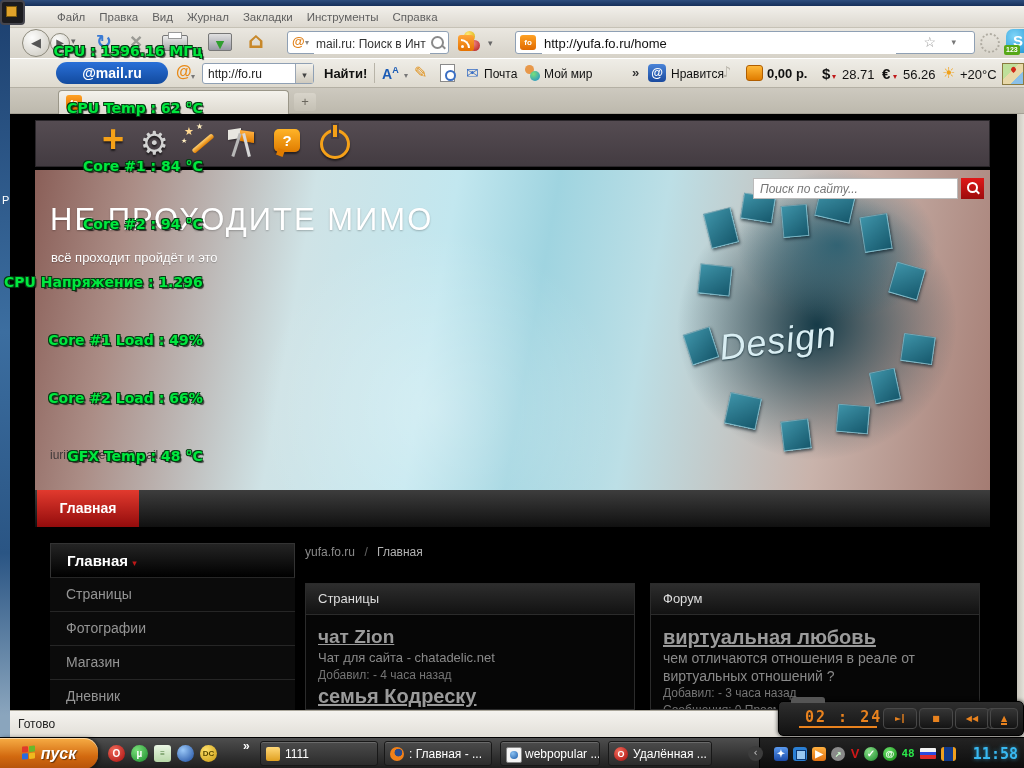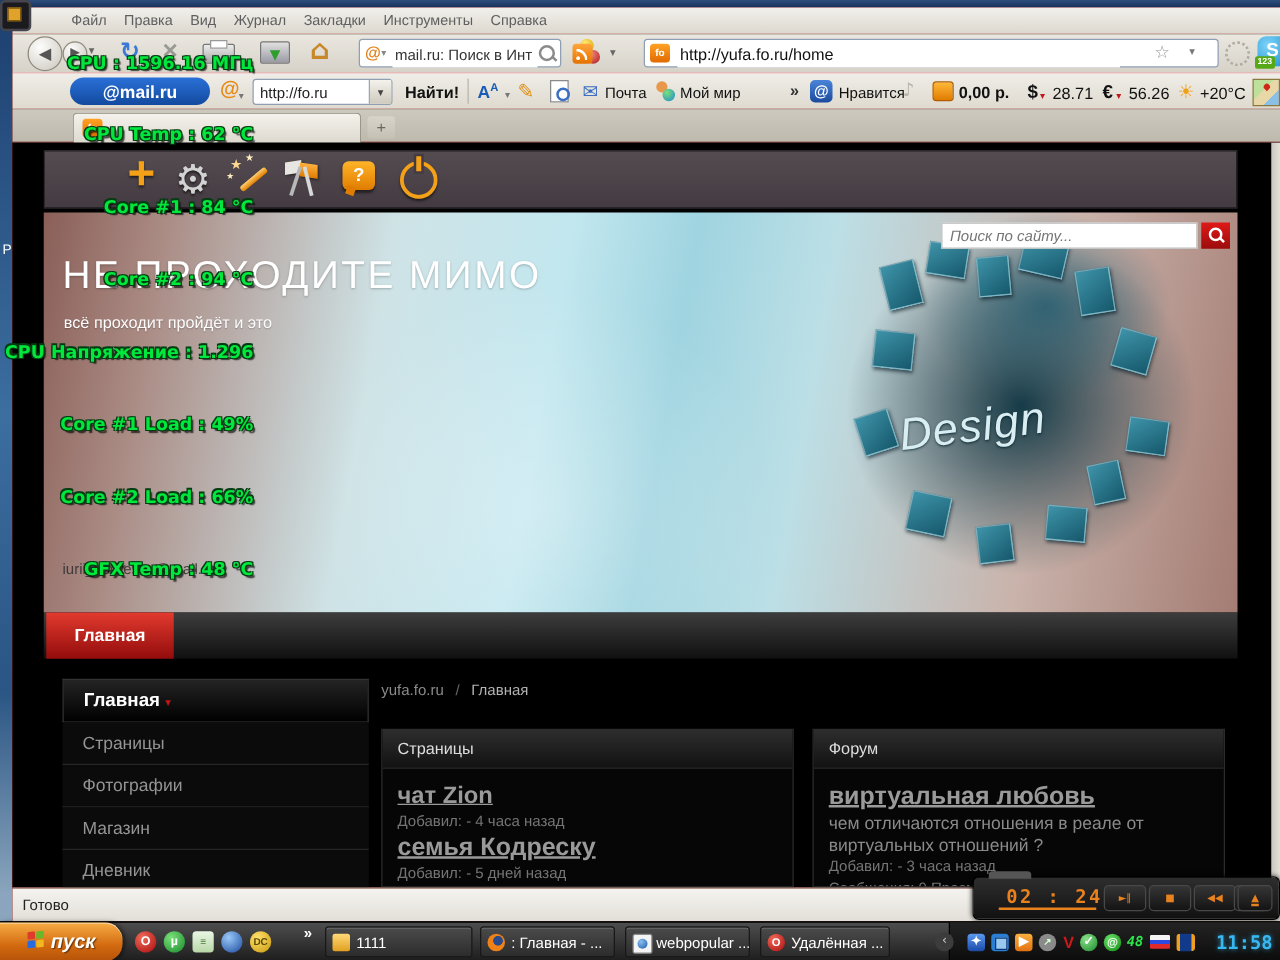--- a/index.html
+++ b/index.html
@@ -4,21 +4,21 @@
 <style>
   html,body{margin:0;padding:0;background:#000;}
   .screen{position:relative;width:1024px;height:768px;overflow:hidden;
           font-family:"Liberation Sans",sans-serif;background:#000;}
   .abs{position:absolute;}
   
   .desktop-strip{left:0;top:0;width:10px;height:737px;
     background:linear-gradient(180deg,#1c3f6e 0%,#3c6ea0 45%,#2a5584 75%,#8aa5bd 97%);}
   .desktop-p{left:2px;top:194px;color:#fff;font-size:11px;}
   
-  .browser{left:10px;top:0;width:1014px;height:737px;background:#b91c1c;}
+  .browser{left:10px;top:0;width:1014px;height:737px;background:#fde047;}
   .win-top{left:0;top:0;width:100%;height:6px;background:linear-gradient(180deg,#2e4e7e,#16305a);}
   .menubar{left:0;top:6px;width:100%;height:22px;
     background:linear-gradient(180deg,#f2f0eb,#dcd8cf);border-bottom:1px solid #c6c2b6;
     padding-left:40px;box-sizing:border-box;line-height:22px;font-size:11.5px;color:#5f5f5f;}
   .menubar span{display:inline-block;padding:0 7px;}
   .navbar{left:0;top:28px;width:100%;height:30px;
     background:linear-gradient(180deg,#eae7e0,#d6d2c8);}
   .mailru-bar{left:0;top:58px;width:100%;height:30px;
     background:linear-gradient(180deg,#efede7,#dedacf);border-top:1px solid #fff;border-bottom:1px solid #b4b0a4;box-sizing:border-box;}
   .tabbar{left:0;top:88px;width:100%;height:26px;
@@ -274,20 +274,21 @@
       <div class="abs" style="left:295px;top:431px;font-size:12px;color:#8a8a8a;text-align:center;">
         <span>yufa.fo.ru</span>
         <span style="color:#666;padding:0 6px;">/</span>
         <span style="color:#b2b2b2;">Главная</span>
       </div>
 
       <div class="abs blk" style="left:295px;top:469px;width:330px;height:127px;">
         <div class="blk-head">Страницы</div>
         <div class="blk-body">
           <div class="item-title">чат Zion</div>
+          <div class="item-desc">Чат для сайта - chatadelic.net</div>
           <div class="item-meta">Добавил: - 4 часа назад</div>
           <div class="item-title" style="font-size:20px;">семья Кодреску</div>
           <div class="item-meta">Добавил: - 5 дней назад</div>
         </div>
       </div>
 
       <div class="abs blk" style="left:640px;top:469px;width:330px;height:127px;">
         <div class="blk-head">Форум</div>
         <div class="blk-body">
           <div class="item-title" style="font-size:20px;">виртуальная любовь</div>
@@ -365,20 +366,20 @@
       <div class="abs" style="left:-12px;top:8px;width:15px;height:15px;border-radius:50%;background:#3c3c3c;color:#ccc;text-align:center;line-height:14px;font-size:10px;"><span class="glyph">‹</span></div>
       <div class="trayicon" style="left:14px;background:linear-gradient(180deg,#5a9af0,#1a4aa8);">✦</div>
       <div class="trayicon" style="left:33px;background:#2a7fd4;">
           <div class="abs" style="left:3px;top:3px;width:8px;height:8px;background:#9ac8f0;border:1px solid #0c3a78;"></div>
         </div>
       <div class="trayicon" style="left:52px;background:linear-gradient(180deg,#ffb040,#e07010);">▶</div>
       <div class="trayicon" style="left:71px;background:#8a8a8a;border-radius:50%;"><span style="color:#cfffcf;font-size:8px;">↗</span></div>
       <div class="trayicon" style="left:88px;background:none;color:#d01818;font-size:13px;">V</div>
       <div class="trayicon" style="left:104px;background:radial-gradient(circle at 35% 30%,#8ae08a,#1a8a2a);border-radius:50%;">✓</div>
       <div class="trayicon" style="left:123px;background:radial-gradient(circle at 35% 30%,#6ae06a,#108a10);border-radius:50%;font-size:9px;">@</div>
-      <div class="trayicon" style="left:141px;background:none;color:#2ae84a;font-family:'DejaVu Sans Mono',monospace;font-size:11px;font-style:italic;">48</div>
+      <div class="trayicon" style="left:141px;background:none;color:#2ae84a;font-family:'DejaVu Sans Mono',monospace;font-size:11px;">48</div>
       <div class="trayicon" style="left:160px;width:16px;height:11px;top:10px;border-radius:1px;background:linear-gradient(180deg,#f4f4f4 0 33%,#2a4ae0 33% 66%,#e02a2a 66% 100%);"></div>
       <div class="trayicon" style="left:181px;background:#123a8a;border-left:3px solid #f0a01e;border-right:3px solid #f0a01e;width:9px;"></div>
       <div class="trayclock">11:58</div>
     </div>
   </div>
 
 </div>
 
 </body></html>

